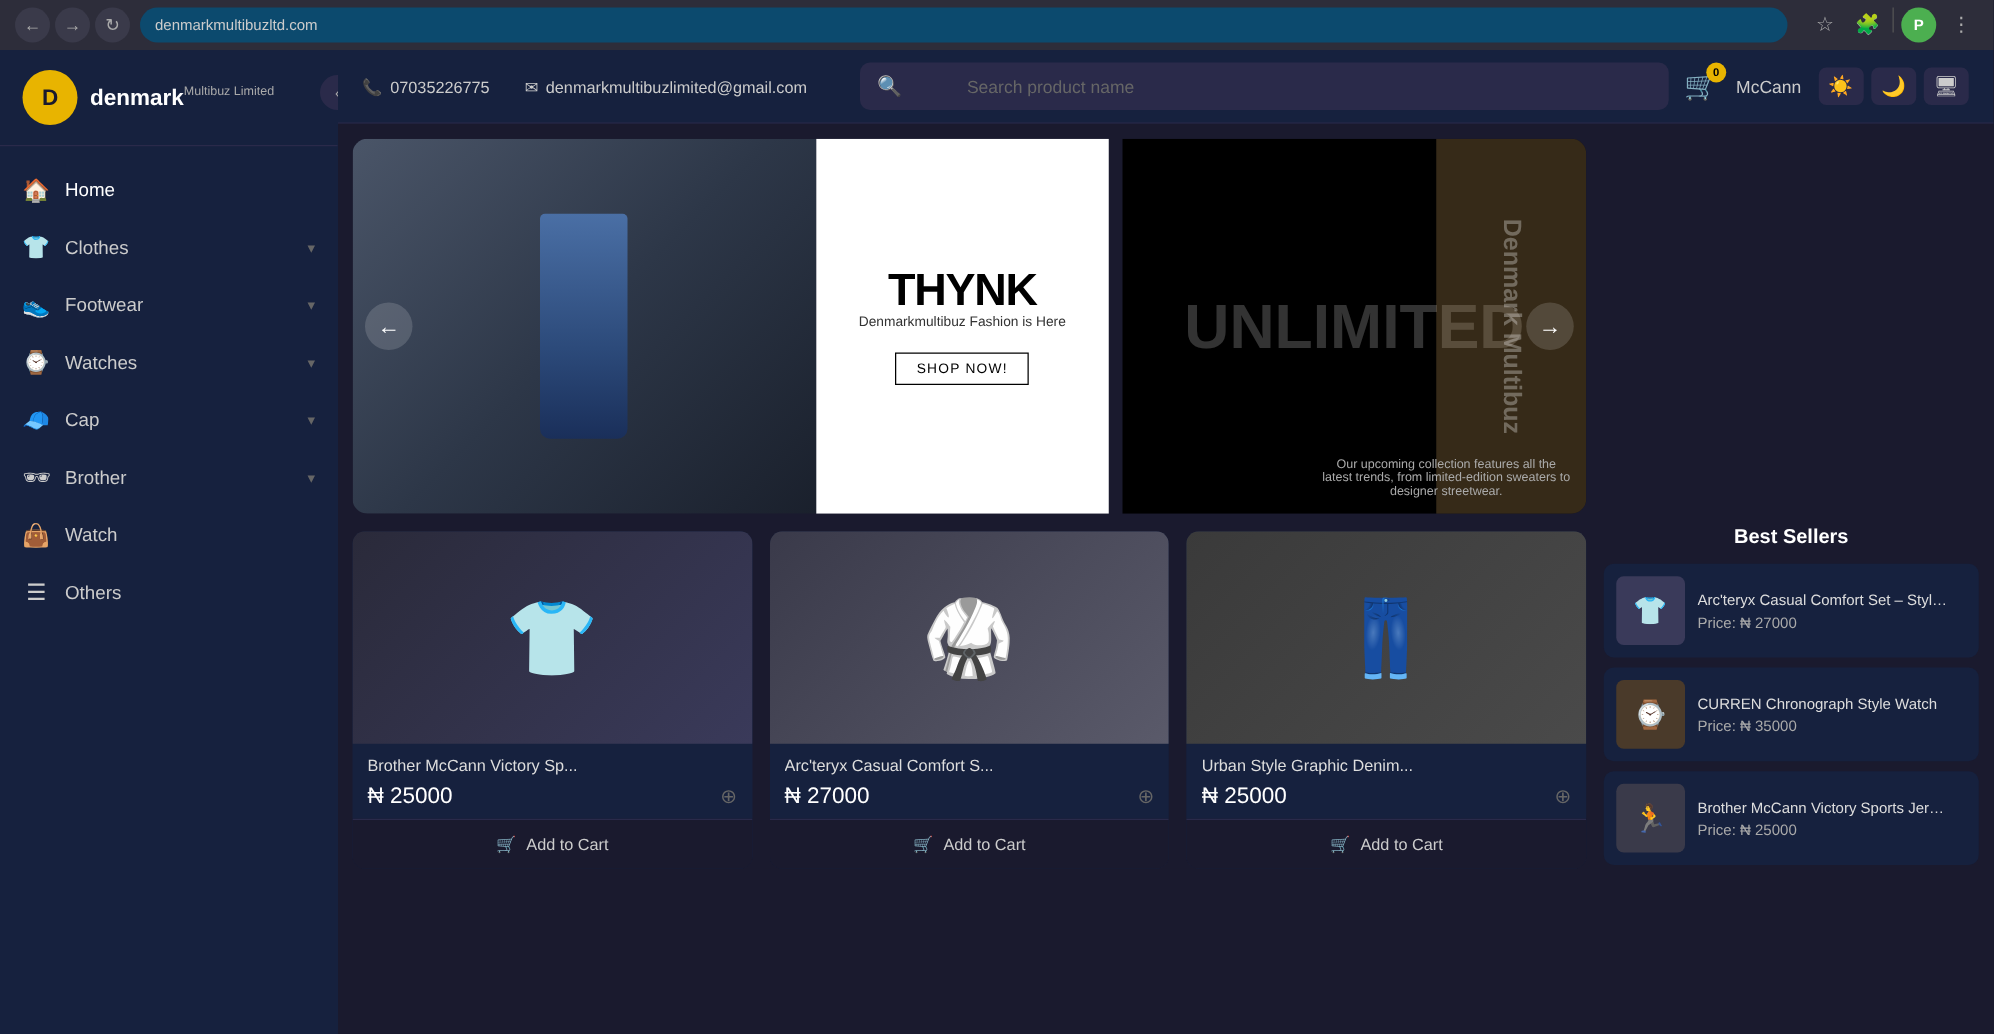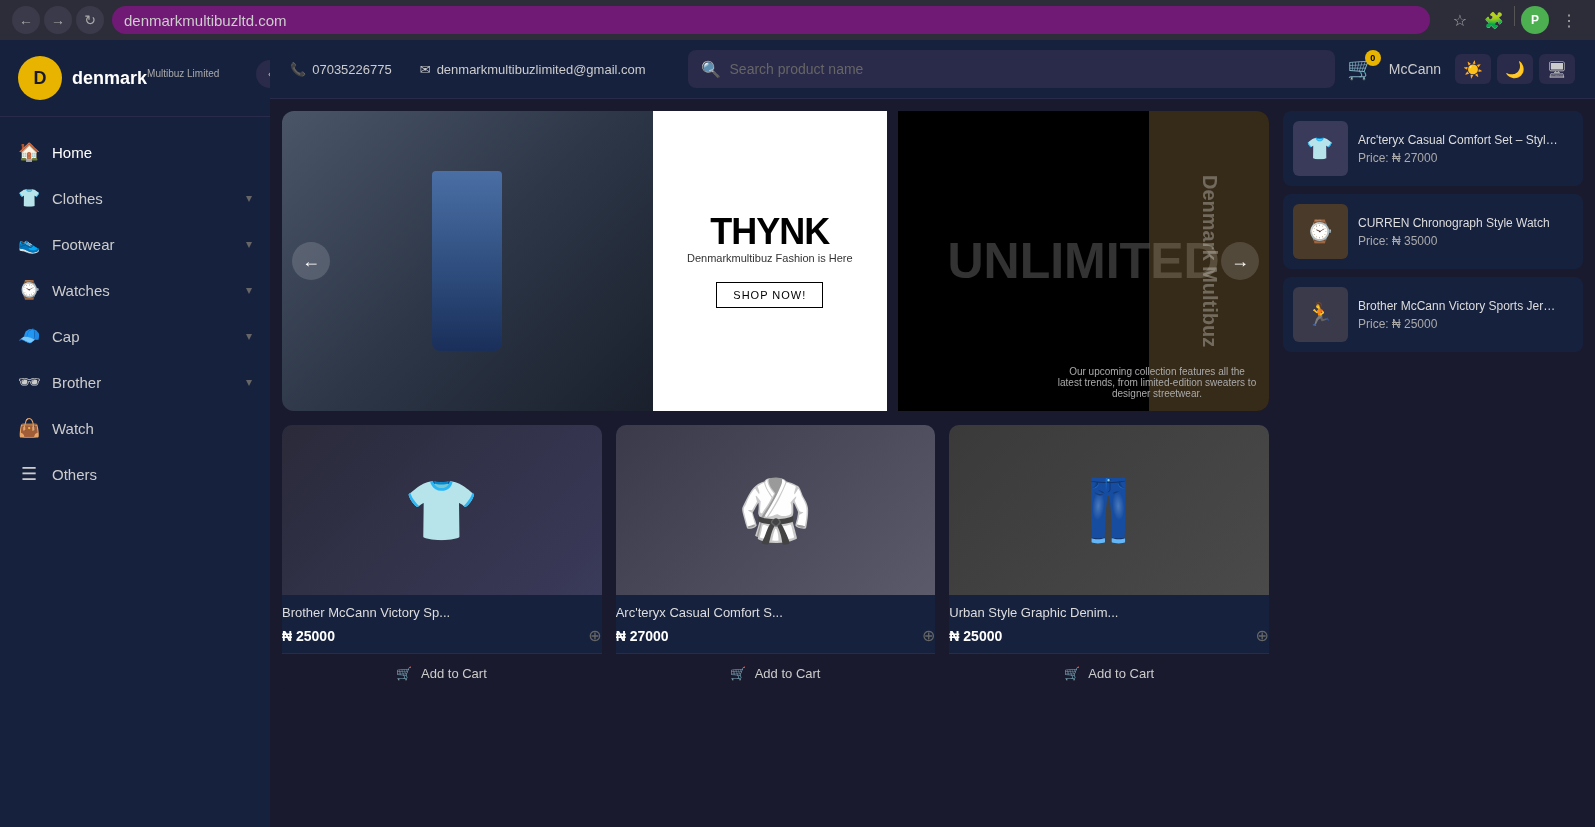--- a/index.html
+++ b/index.html
@@ -33,28 +33,28 @@
       background: #3a3a4a;
       border: none;
       border-radius: 50%;
       color: #aaa;
       font-size: 14px;
       cursor: pointer;
       display: flex; align-items: center; justify-content: center;
     }
     .address-bar {
       flex: 1;
-      background: #701a75;
+      background: #0c4a6e;
       border-radius: 16px;
       height: 28px;
       display: flex;
       align-items: center;
       padding: 0 12px;
       color: #ccc;
-      font-size: 15px;
+      font-size: 12px;
     }
     .browser-actions {
       display: flex;
       gap: 6px;
       margin-left: 8px;
     }
     .browser-action-btn {
       width: 28px; height: 28px;
       background: none;
       border: none;
@@ -208,20 +208,21 @@
       gap: 8px;
       margin-left: 30px;
     }
     .search-bar input {
       background: none;
       border: none;
       outline: none;
       color: #ccc;
       font-size: 14px;
       flex: 1;
+      margin-left: 44px;
     }
     .search-bar input::placeholder { color: #666; }
 
     .topbar-actions {
       display: flex;
       align-items: center;
       gap: 14px;
     }
     .cart-btn {
       position: relative;
@@ -423,39 +424,39 @@
       display: flex;
       align-items: center;
       justify-content: center;
       font-size: 40px;
     }
     .product-img-1 { background: linear-gradient(135deg, #2a2a3a, #3a3a5a); }
     .product-img-2 { background: linear-gradient(135deg, #3a3a4a, #5a5a6a); }
     .product-img-3 { background: linear-gradient(135deg, #3a3a3a, #4a4a4a); }
 
     .product-info {
-      padding: 10px 0 0;
+      padding: 10px 12px 0;
     }
     .product-name {
       font-size: 13px;
       color: #ddd;
       margin-bottom: 6px;
       white-space: nowrap;
       overflow: hidden;
       text-overflow: ellipsis;
     }
     .product-price-row {
       display: flex;
       align-items: center;
       justify-content: space-between;
       margin-bottom: 8px;
     }
     .product-price {
-      font-size: 14px;
-      font-weight: bold;
+      font-size: 18px;
+      font-weight: normal;
       color: #fff;
     }
     .share-btn {
       background: none;
       border: none;
       color: #666;
       font-size: 16px;
       cursor: pointer;
     }
     .add-to-cart-btn {
@@ -708,20 +709,21 @@
             <button class="add-to-cart-btn">
               <span>🛒</span>
               <span>Add to Cart</span>
             </button>
           </div>
 
         </div>
       </div>
 
       <div class="best-sellers">
+        <div class="best-sellers-title">Best Sellers</div>
 
         <div class="bs-item">
           <div class="bs-img bs-img-1">
             <span>👕</span>
           </div>
           <div class="bs-info">
             <div class="bs-name">Arc'teryx Casual Comfort Set – Stylish T-Sh</div>
             <div class="bs-price">Price: ₦ 27000</div>
           </div>
         </div>

